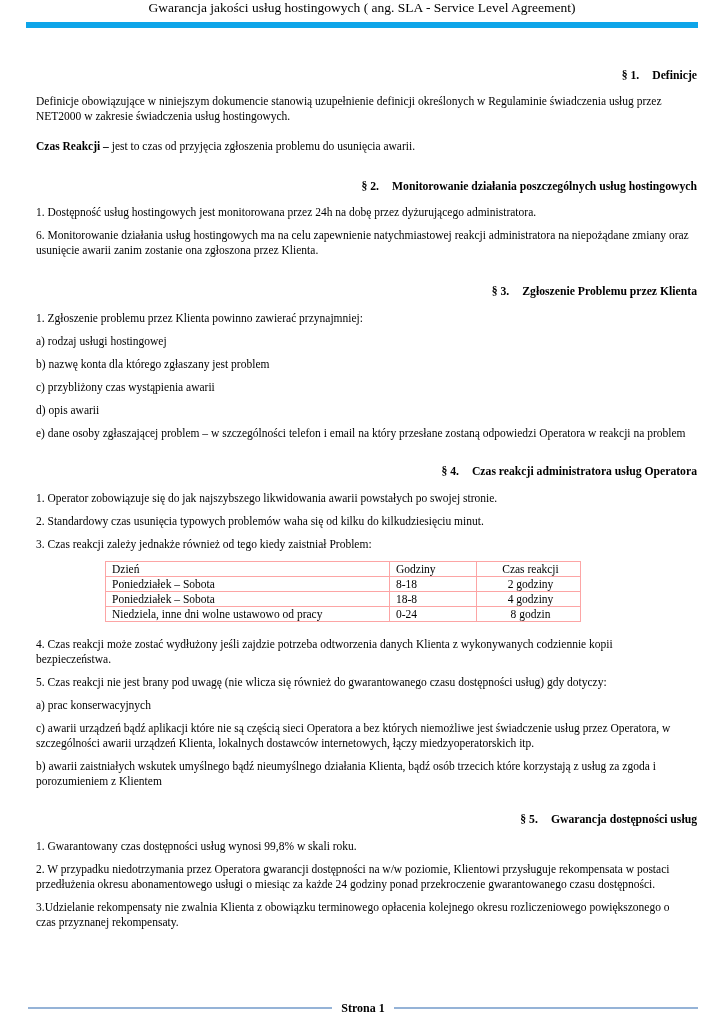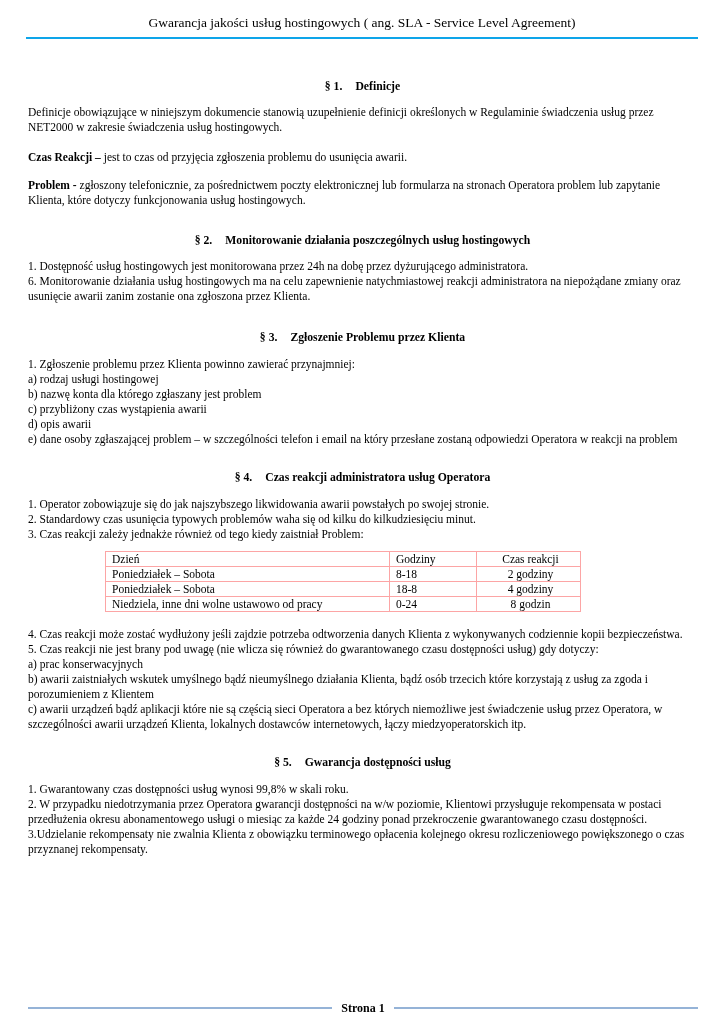--- a/index.html
+++ b/index.html
@@ -10,46 +10,46 @@
     background: #ffffff;
     font-family: "Liberation Serif", "DejaVu Serif", serif;
     font-size: 11.5px;
     line-height: 15px;
     color: #000000;
     overflow: hidden;
     box-sizing: border-box;
   }
   .doc-header {
     margin: 0 27px 0 26px;
-    padding-top: 15px;
+    padding-top: 0;
     padding-bottom: 6px;
-    border-bottom: 2px solid #0ea5e9;
+    border-bottom: 6px solid #0ea5e9;
     text-align: center;
   }
   .doc-title {
     font-size: 13.5px;
     line-height: 16px;
   }
   .doc-body {
     margin: 0 28px 0 28px;
   }
   .sec-heading {
-    text-align: center;
+    text-align: right;
     font-weight: bold;
     font-size: 11.7px;
     line-height: 14px;
     margin: 0 0 11px 0;
   }
   .sec-num { margin-right: 13px; }
   #h1 { margin-top: 41px; }
   #h2 { margin-top: 26px; font-family: Liberation Serif, serif; }
   #h3 { margin-top: 27px; margin-bottom: 12px; }
   #h4 { margin-top: 24px; margin-bottom: 12px; }
   #h5 { margin-top: 24px; margin-bottom: 12px; }
-  p { margin: 0; }
+  p { margin: 8px; }
   .gap15 { margin-top: 15px; font-family: Liberation Serif, serif; }
   .gap13 { margin-top: 13px; }
   table.react-table {
     border-collapse: collapse;
     margin: 9px 0 0 77px;
     width: 448px;
     table-layout: fixed;
     font-size: 11.5px;
   }
   table.react-table td {
@@ -91,21 +91,20 @@
 
   <header class="doc-header">
     <div class="doc-title">Gwarancja jakości usług hostingowych ( ang. SLA - Service Level Agreement)</div>
   </header>
 
   <main class="doc-body">
 
     <h2 class="sec-heading" id="h1"><span class="sec-num">§ 1.</span><span>Definicje</span></h2>
     <p>Definicje obowiązujące w niniejszym dokumencie stanowią uzupełnienie definicji określonych w Regulaminie świadczenia usług przez NET2000 w zakresie świadczenia usług hostingowych.</p>
     <p class="gap15"><b>Czas Reakcji –</b><span> jest to czas od przyjęcia zgłoszenia problemu do usunięcia awarii.</span></p>
-    <p class="gap13"><b>Problem -</b><span> zgłoszony telefonicznie, za pośrednictwem poczty elektronicznej lub formularza na stronach Operatora problem lub zapytanie Klienta, które dotyczy funkcjonowania usług hostingowych.</span></p>
 
     <h2 class="sec-heading" id="h2"><span class="sec-num">§ 2.</span><span>Monitorowanie działania poszczególnych usług hostingowych</span></h2>
     <p>1. Dostępność usług hostingowych jest monitorowana przez 24h na dobę przez dyżurującego administratora.</p>
     <p>6. Monitorowanie działania usług hostingowych ma na celu zapewnienie natychmiastowej reakcji administratora na niepożądane zmiany oraz usunięcie awarii zanim zostanie ona zgłoszona przez Klienta.</p>
 
     <h2 class="sec-heading" id="h3"><span class="sec-num">§ 3.</span><span>Zgłoszenie Problemu przez Klienta</span></h2>
     <p>1. Zgłoszenie problemu przez Klienta powinno zawierać przynajmniej:</p>
     <p>a) rodzaj usługi hostingowej</p>
     <p>b) nazwę konta dla którego zgłaszany jest problem</p>
     <p>c) przybliżony czas wystąpienia awarii</p>
@@ -138,22 +137,22 @@
           <td class="col-day">Niedziela, inne dni wolne ustawowo od pracy</td>
           <td class="col-hours">0-24</td>
           <td class="col-time">8 godzin</td>
         </tr>
       </tbody>
     </table>
 
     <p class="after-table">4. Czas reakcji może zostać wydłużony jeśli zajdzie potrzeba odtworzenia danych Klienta z wykonywanych codziennie kopii bezpieczeństwa.</p>
     <p>5. Czas reakcji nie jest brany pod uwagę (nie wlicza się również do gwarantowanego czasu dostępności usług) gdy dotyczy:</p>
     <p>a) prac konserwacyjnych</p>
+    <p>c) awarii urządzeń bądź aplikacji które nie są częścią sieci Operatora a bez których niemożliwe jest świadczenie usług przez Operatora, w szczególności awarii urządzeń Klienta, lokalnych dostawców internetowych, łączy miedzyoperatorskich  itp.</p>
     <p>b) awarii zaistniałych wskutek umyślnego bądź nieumyślnego działania Klienta, bądź osób trzecich które korzystają z usług za zgoda i porozumieniem z Klientem</p>
-    <p>c) awarii urządzeń bądź aplikacji które nie są częścią sieci Operatora a bez których niemożliwe jest świadczenie usług przez Operatora, w szczególności awarii urządzeń Klienta, lokalnych dostawców internetowych, łączy miedzyoperatorskich  itp.</p>
 
     <h2 class="sec-heading" id="h5"><span class="sec-num">§ 5.</span><span>Gwarancja dostępności usług</span></h2>
     <p>1. Gwarantowany czas dostępności usług wynosi 99,8% w skali roku.</p>
     <p>2. W przypadku niedotrzymania przez Operatora gwarancji dostępności na w/w poziomie, Klientowi przysługuje rekompensata w postaci przedłużenia okresu abonamentowego usługi o miesiąc za każde 24 godziny ponad przekroczenie gwarantowanego czasu dostępności.</p>
     <p>3.Udzielanie rekompensaty nie zwalnia Klienta z obowiązku terminowego opłacenia kolejnego okresu rozliczeniowego powiększonego o czas przyznanej rekompensaty.</p>
 
   </main>
 
   <footer class="doc-footer">
     <span class="f-line"></span>

